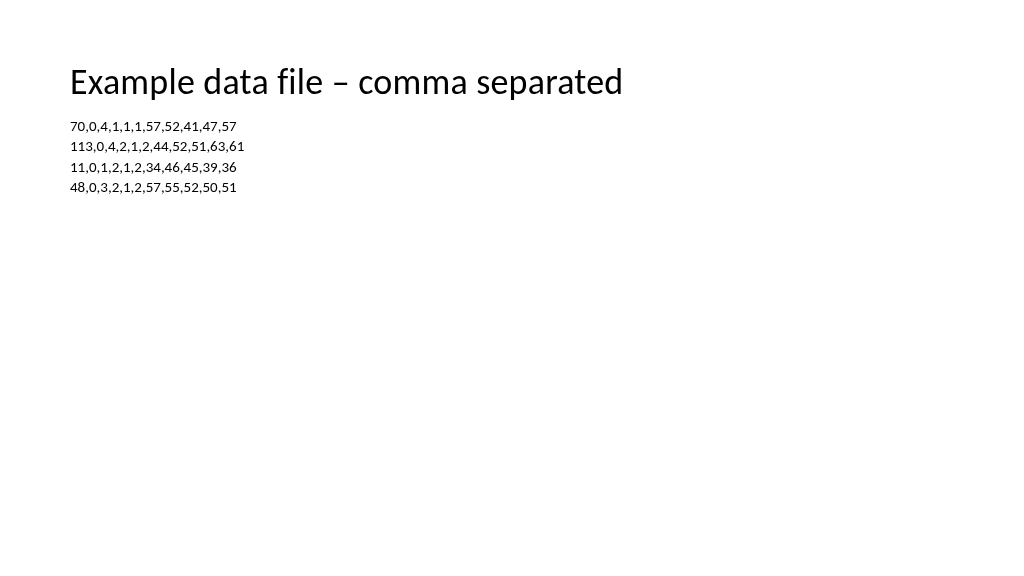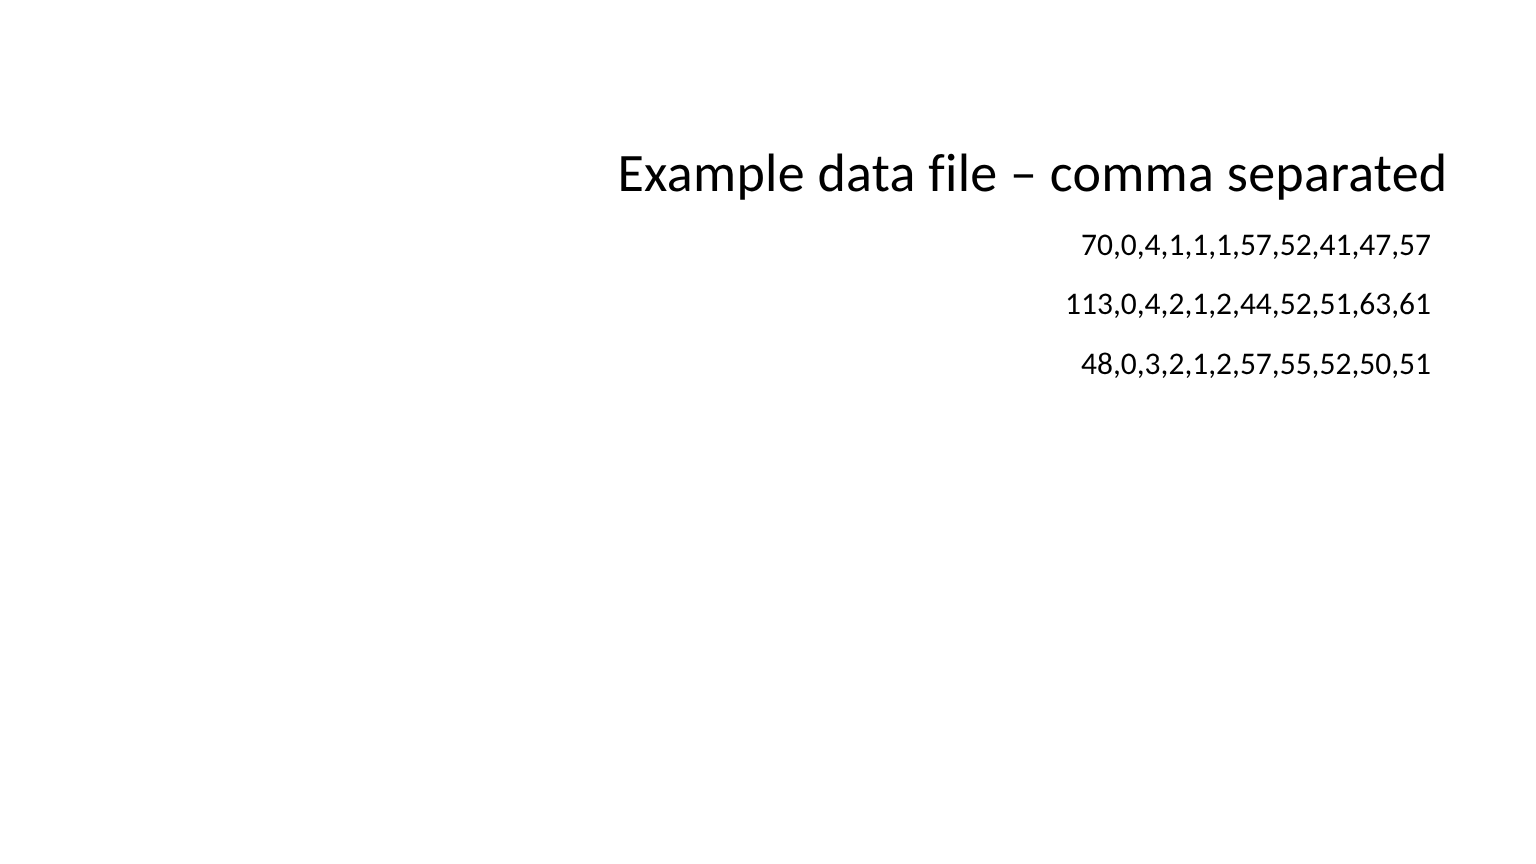--- a/index.html
+++ b/index.html
@@ -1,47 +1,47 @@
 <!DOCTYPE html>
 <html><head>
   <meta charset="utf-8">
   <style>
     * {
-      margin: 11px;
+      margin: 0;
       padding: 0;
       box-sizing: border-box;
-      text-align: right;
     }
     body {
       width: 1024px;
       height: 576px;
       background: #ffffff;
       font-family: Calibri, 'Segoe UI', Arial, sans-serif;
       padding: 60px 70px;
       overflow: hidden;
     }
     .title {
       font-size: 36px;
       font-weight: 400;
       color: #000000;
       margin-bottom: 12px;
       letter-spacing: 0.2px;
     }
     .data-lines {
-      font-size: 21px;
+      font-size: 15px;
       line-height: 1.35;
       color: #000000;
       font-family: Calibri, 'Segoe UI', Arial, sans-serif;
     }
     .data-line {
       display: block;
     }
   </style>
 </head>
 <body>
 
 <h1 class="title">Example data file – comma separated</h1>
 
 <div class="data-lines">
   <span class="data-line">70,0,4,1,1,1,57,52,41,47,57</span>
   <span class="data-line">113,0,4,2,1,2,44,52,51,63,61</span>
+  <span class="data-line">11,0,1,2,1,2,34,46,45,39,36</span>
   <span class="data-line">48,0,3,2,1,2,57,55,52,50,51</span>
 </div>
 
 </body></html>

